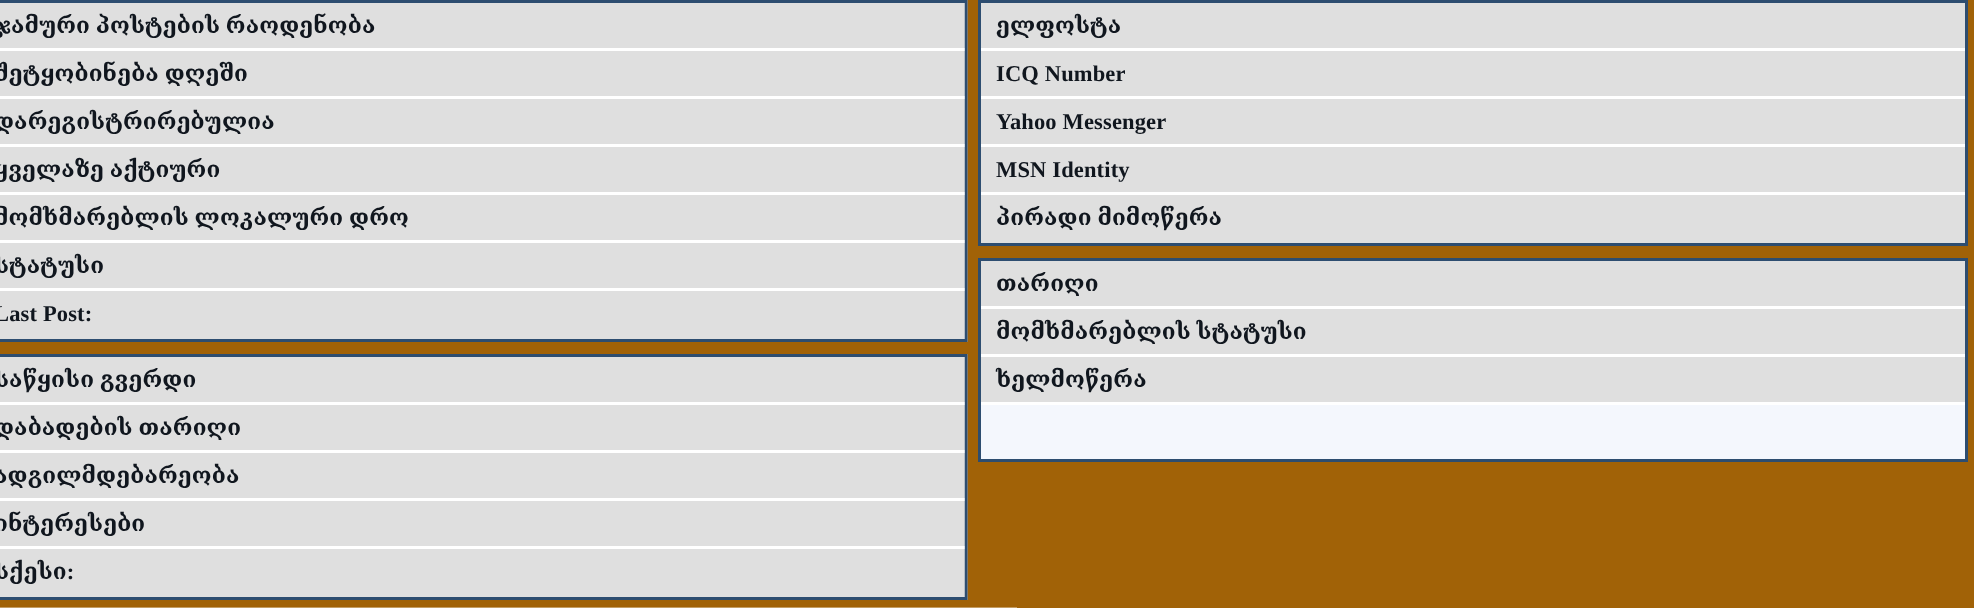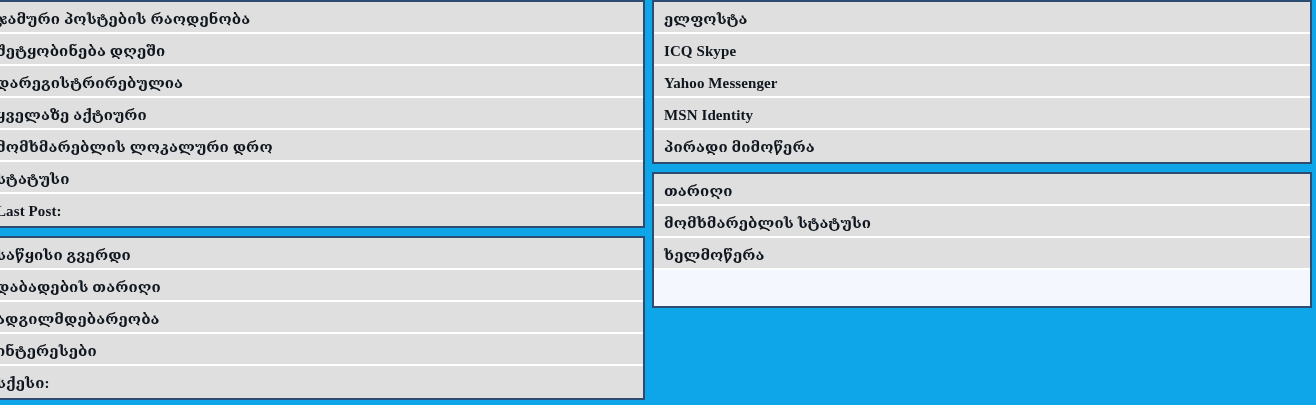--- a/index.html
+++ b/index.html
@@ -11,21 +11,21 @@
     width: 1316px;
     height: 405px;
     overflow: hidden;
     font-family: "Liberation Serif", "DejaVu Serif", serif;
   }
 
   .page {
     position: relative;
     width: 1316px;
     height: 405px;
-    background: #0ea5e9;
+    background: #a16207;
   }
 
   
   .panel {
     position: absolute;
     top: 0;
     box-sizing: border-box;
   }
   .panel-left  { left: -16px; width: 661px; }
   .panel-right { left: 652px;  width: 660px; }
@@ -120,21 +120,21 @@
 
   </div>
 
   <div class="panel panel-right">
 
     <div class="block">
       <div class="row">
         <span class="cell-text">ელფოსტა</span>
       </div>
       <div class="row">
-        <span class="cell-text">ICQ Skype</span>
+        <span class="cell-text">ICQ Number</span>
       </div>
       <div class="row">
         <span class="cell-text">Yahoo Messenger</span>
       </div>
       <div class="row">
         <span class="cell-text">MSN Identity</span>
       </div>
       <div class="row">
         <span class="cell-text">პირადი მიმოწერა</span>
       </div>

